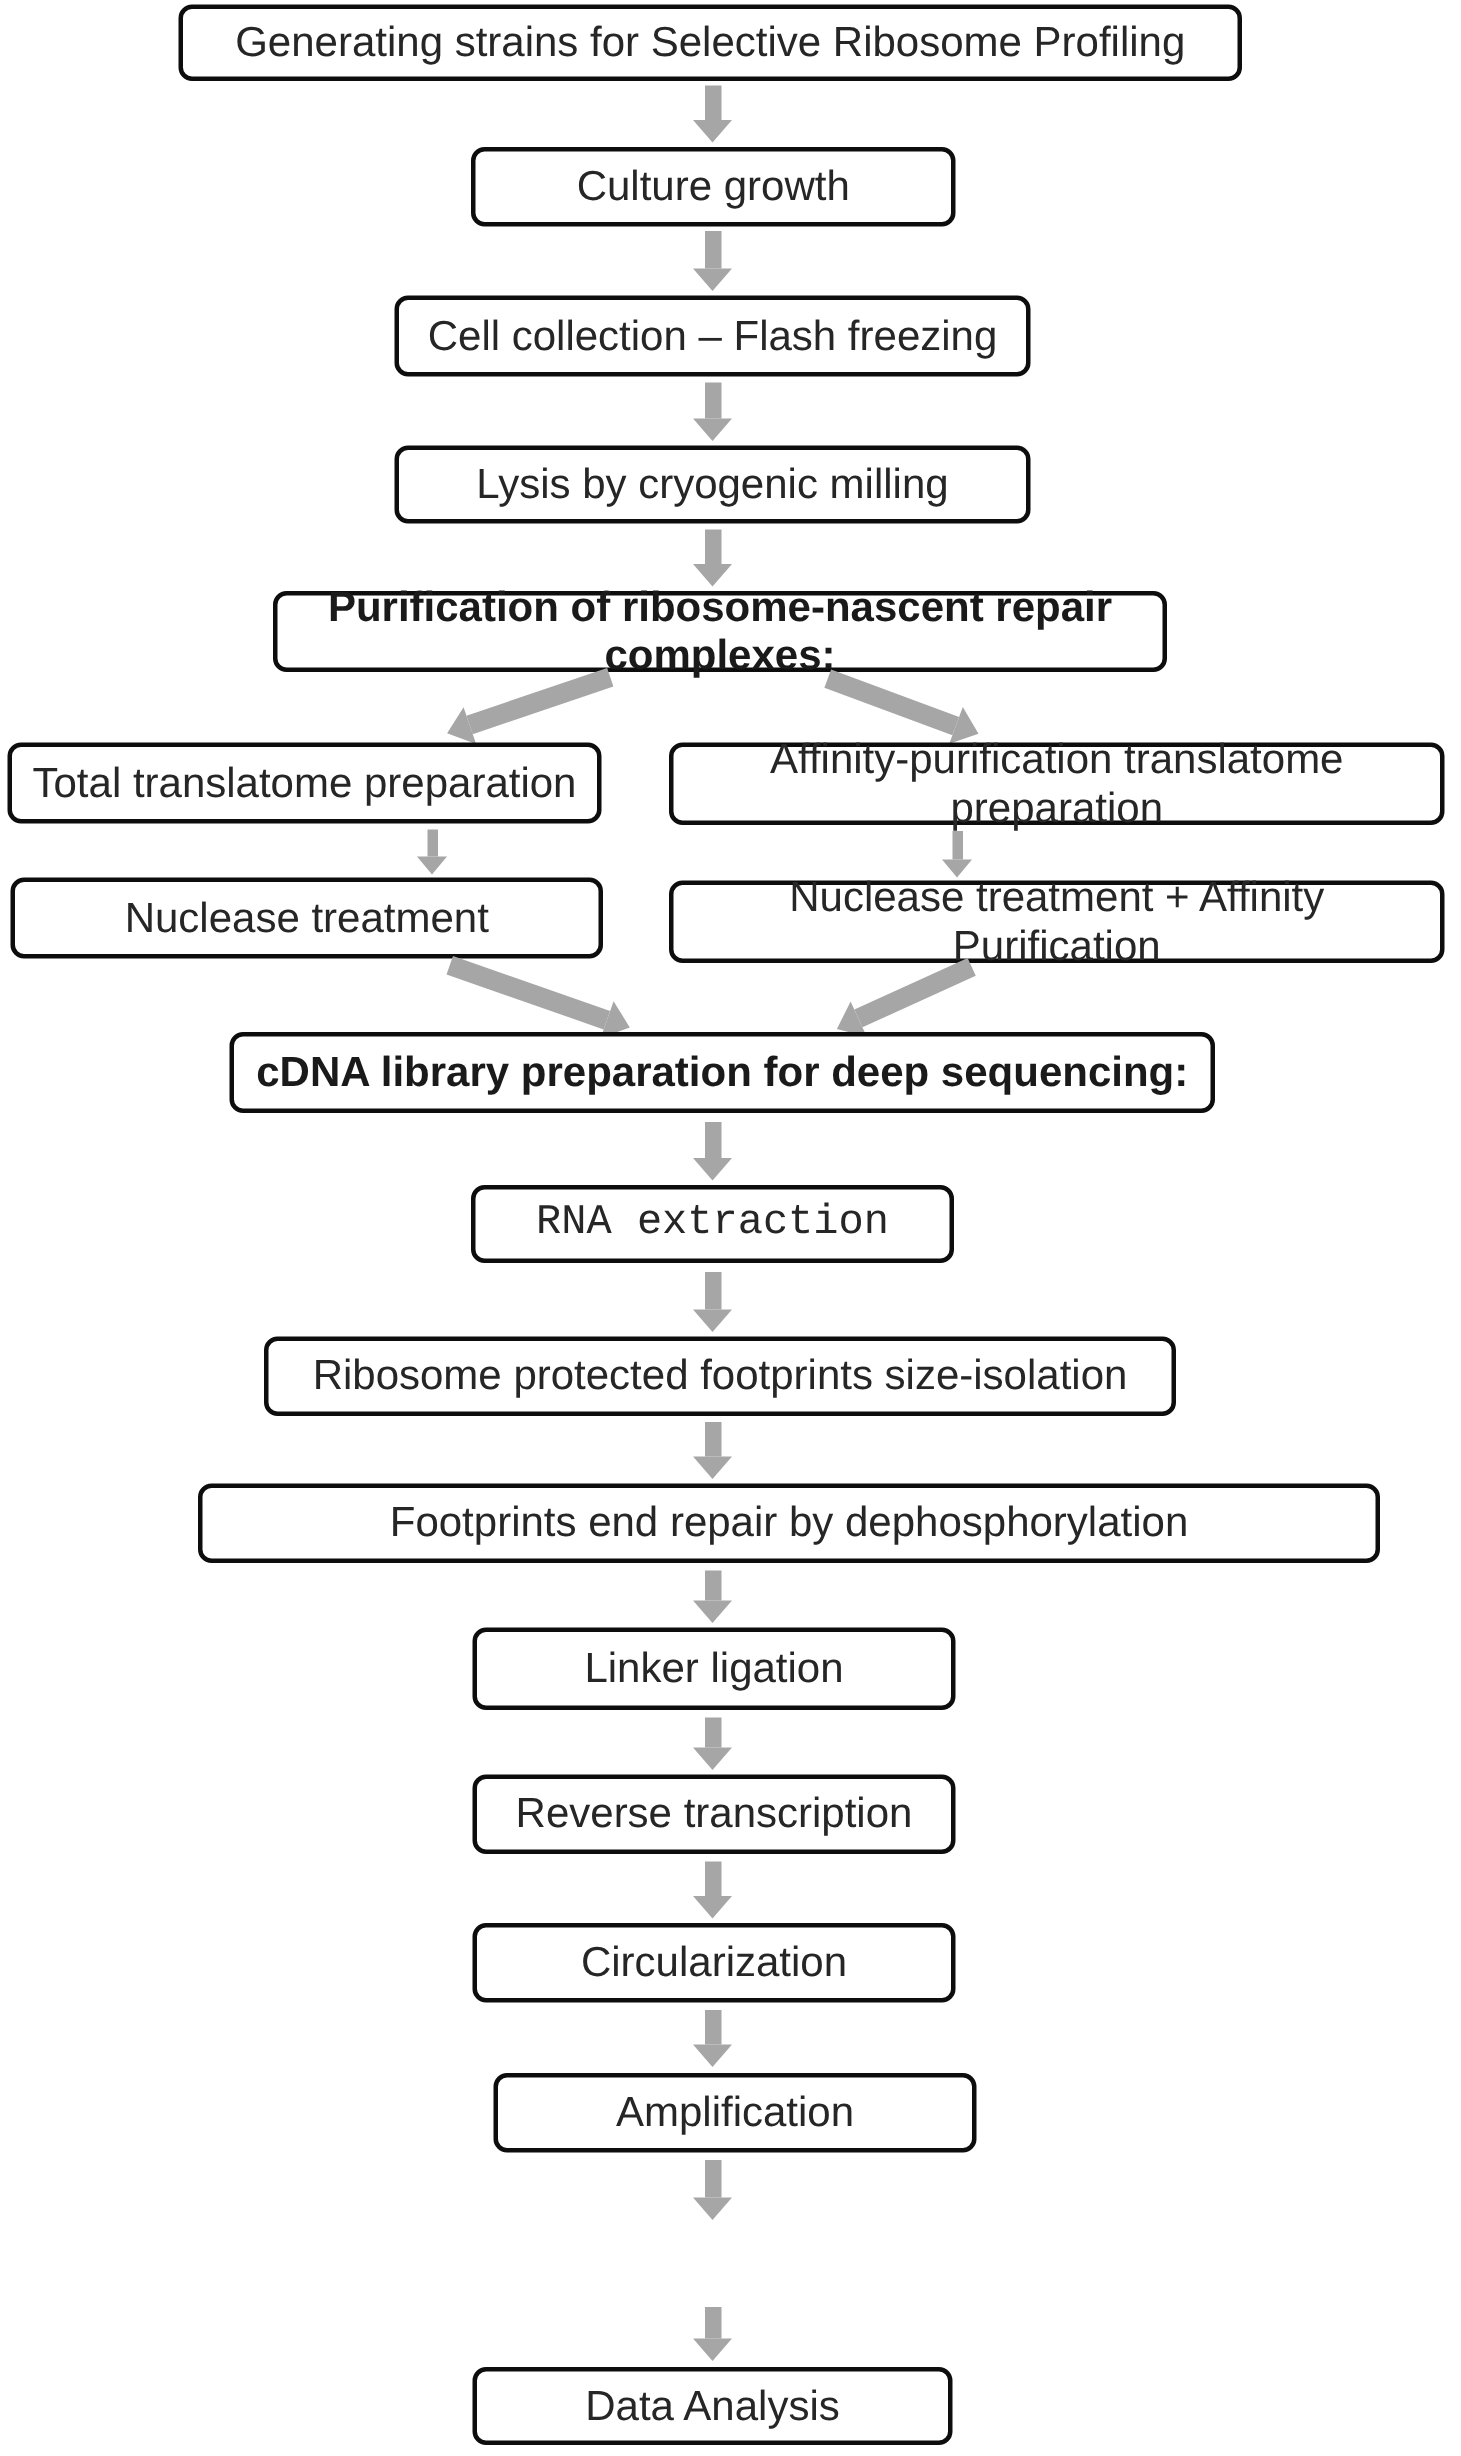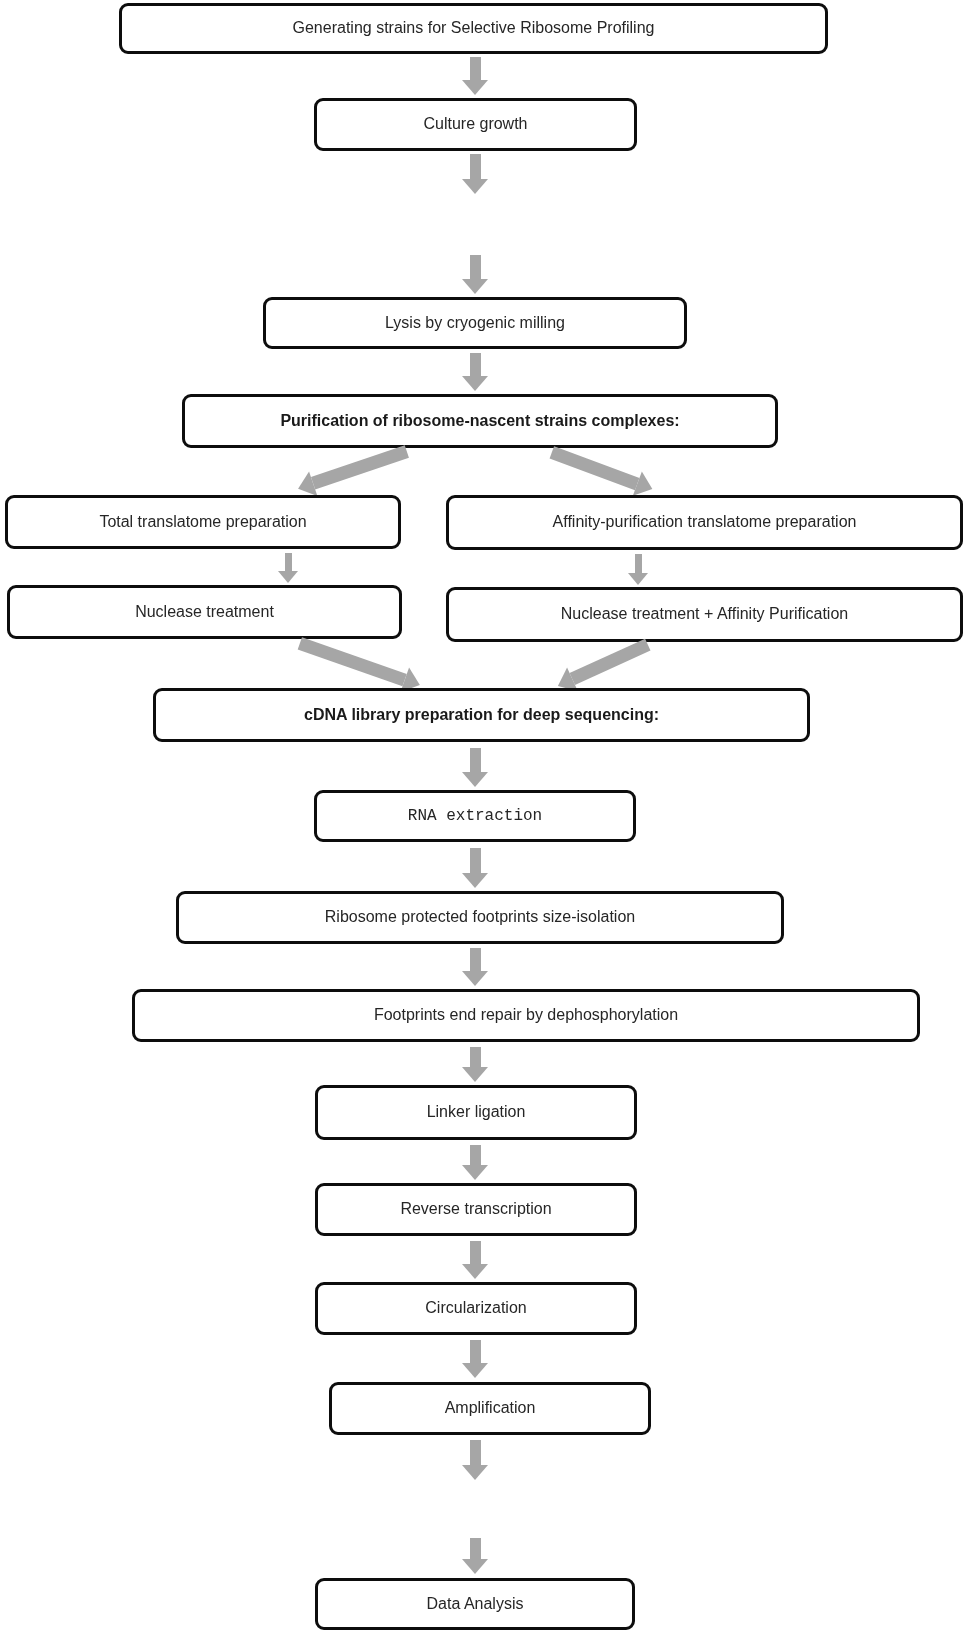--- a/index.html
+++ b/index.html
@@ -14,21 +14,21 @@
   .node {
     position: absolute;
     box-sizing: border-box;
     background: #ffffff;
     border: 3px solid #0d0d0d;
     border-radius: 9px;
     display: flex;
     align-items: center;
     justify-content: center;
     text-align: center;
-    font-size: 16px;
+    font-size: 28px;
     color: #262626;
     padding: 0 10px;
     line-height: 1.15;
   }
   .node.bold {
     font-weight: bold;
     color: #1a1a1a;
   }
   
   .arr-v {
@@ -78,34 +78,35 @@
       <div class="head"></div>
   </div>
 
   <div class="node" style="left:314px; top:98px; width:323px; height:53px;">Culture growth</div>
 
   <div class="arr-v" style="left:462px; top:154px; width:26px; height:40px;">
     <div class="shaft"></div>
       <div class="head"></div>
   </div>
 
+  <div class="node" style="left:263px; top:197px; width:424px; height:54px;">Cell collection – Flash freezing</div>
 
   <div class="arr-v" style="left:462px; top:255px; width:26px; height:39px;">
     <div class="shaft"></div>
       <div class="head"></div>
   </div>
 
   <div class="node" style="left:263px; top:297px; width:424px; height:52px;">Lysis by cryogenic milling</div>
 
   <div class="arr-v" style="left:462px; top:353px; width:26px; height:38px;">
     <div class="shaft"></div>
       <div class="head"></div>
   </div>
 
-  <div class="node bold" style="left:182px; top:394px; width:596px; height:54px;">Purification of ribosome-nascent strains complexes:</div>
+  <div class="node bold" style="left:182px; top:394px; width:596px; height:54px;">Purification of ribosome-nascent repair complexes:</div>
 
   <div class="arr-d" style="left:407px; top:439px; width:115px; transform:rotate(161.3deg);">
     <div class="shaft"></div>
       <div class="head"></div>
   </div>
   <div class="arr-d" style="left:552px; top:439px; width:107px; transform:rotate(20.3deg);">
     <div class="shaft"></div>
       <div class="head"></div>
   </div>
 

